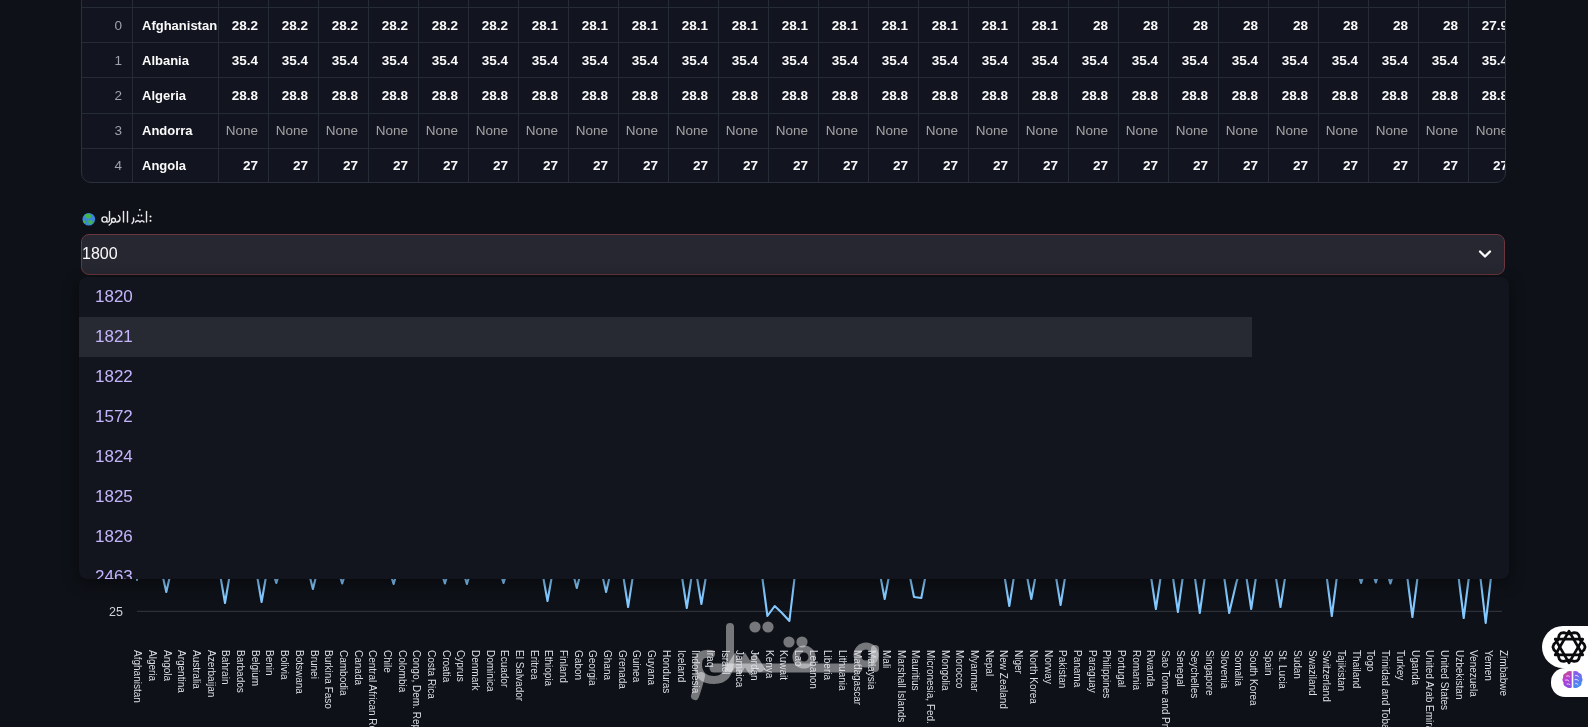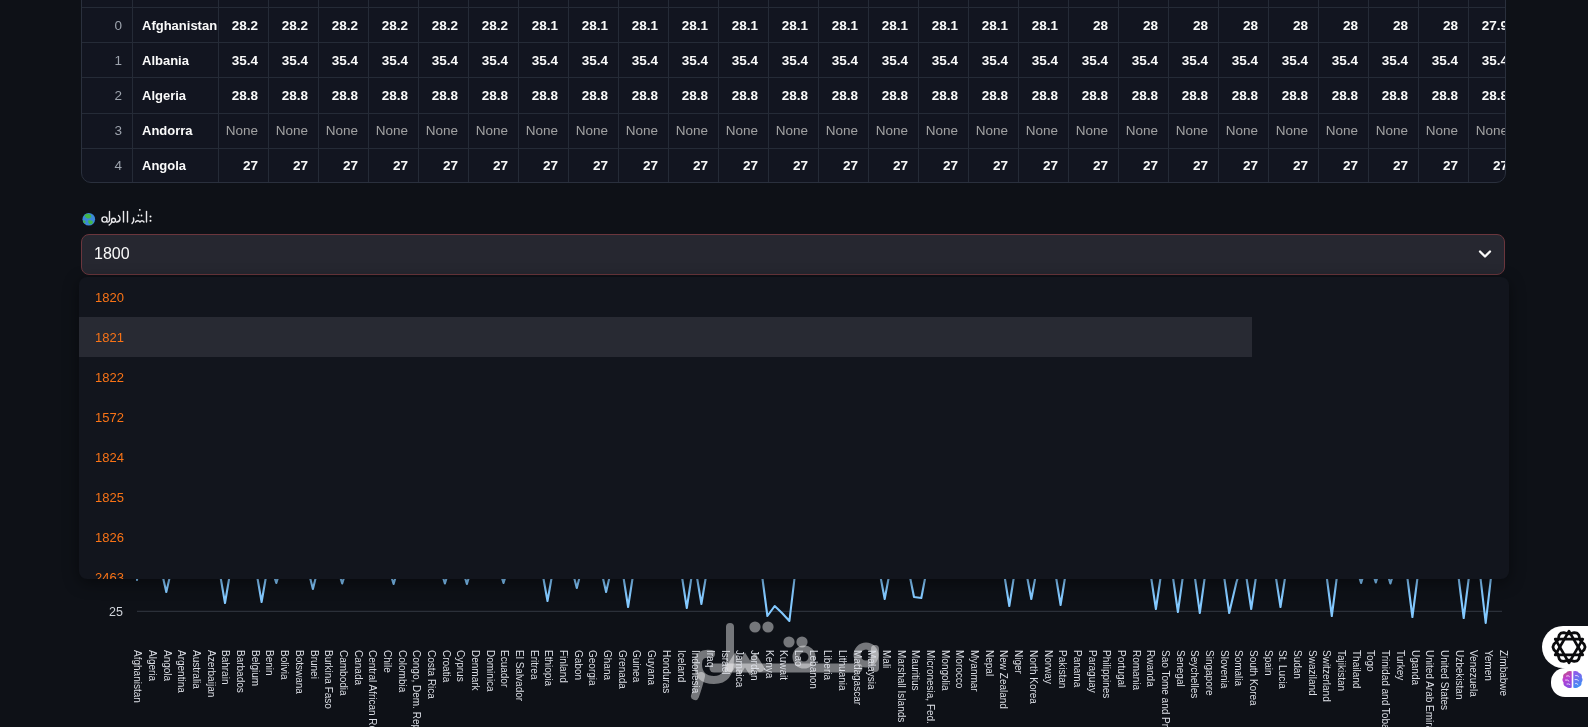--- a/index.html
+++ b/index.html
@@ -18,29 +18,29 @@
 #tbl .c:nth-child(28n+1) { border-left:none; }
 .h { border-top:none !important; }
 .ci { justify-content:flex-end; padding-right:10px; color:#9da3ad; font-weight:400; }
 .cc { justify-content:flex-start; padding-left:9px; font-weight:700; font-size:13px; }
 .cn { justify-content:flex-end; padding-right:10px; font-weight:700; }
 .none { color:#a3a3a3; font-weight:400; }
 
 
 #selbox { position:absolute; left:81px; top:234px; width:1424px; height:40.5px;
   background:#262730; border:1px solid #6b363d; border-radius:8px;
-  display:flex; align-items:center; padding-left:12px;
+  display:flex; align-items:center; 
   color:#fafafa; font-size:16px; }
 
 
 #panel { position:absolute; left:79px; top:277px; width:1430px; height:302px;
   background:#12151d; border-radius:8px; overflow:hidden;
   box-shadow:0 4px 16px rgba(0,0,0,0.45); z-index:4; }
 .opt { height:40px; display:flex; align-items:center; padding-left:16px;
-  color:#f97316; font-size:13px; }
+  color:#c4b5fd; font-size:17px; }
 .opt.sel { background:#282a33; width:1173px; }
 
 
 #wm-en { position:absolute; left:699px; top:674px; width:220px; line-height:1.15;
   font-size:32px; font-weight:700; letter-spacing:-0.9px;
   color:rgba(255,255,255,0.43); z-index:1; }
 
 
 #chart { position:absolute; left:0; top:0; z-index:2; }
 .xl { font-family:"Liberation Sans",sans-serif; font-size:10px; fill:#dcdfe6; }

